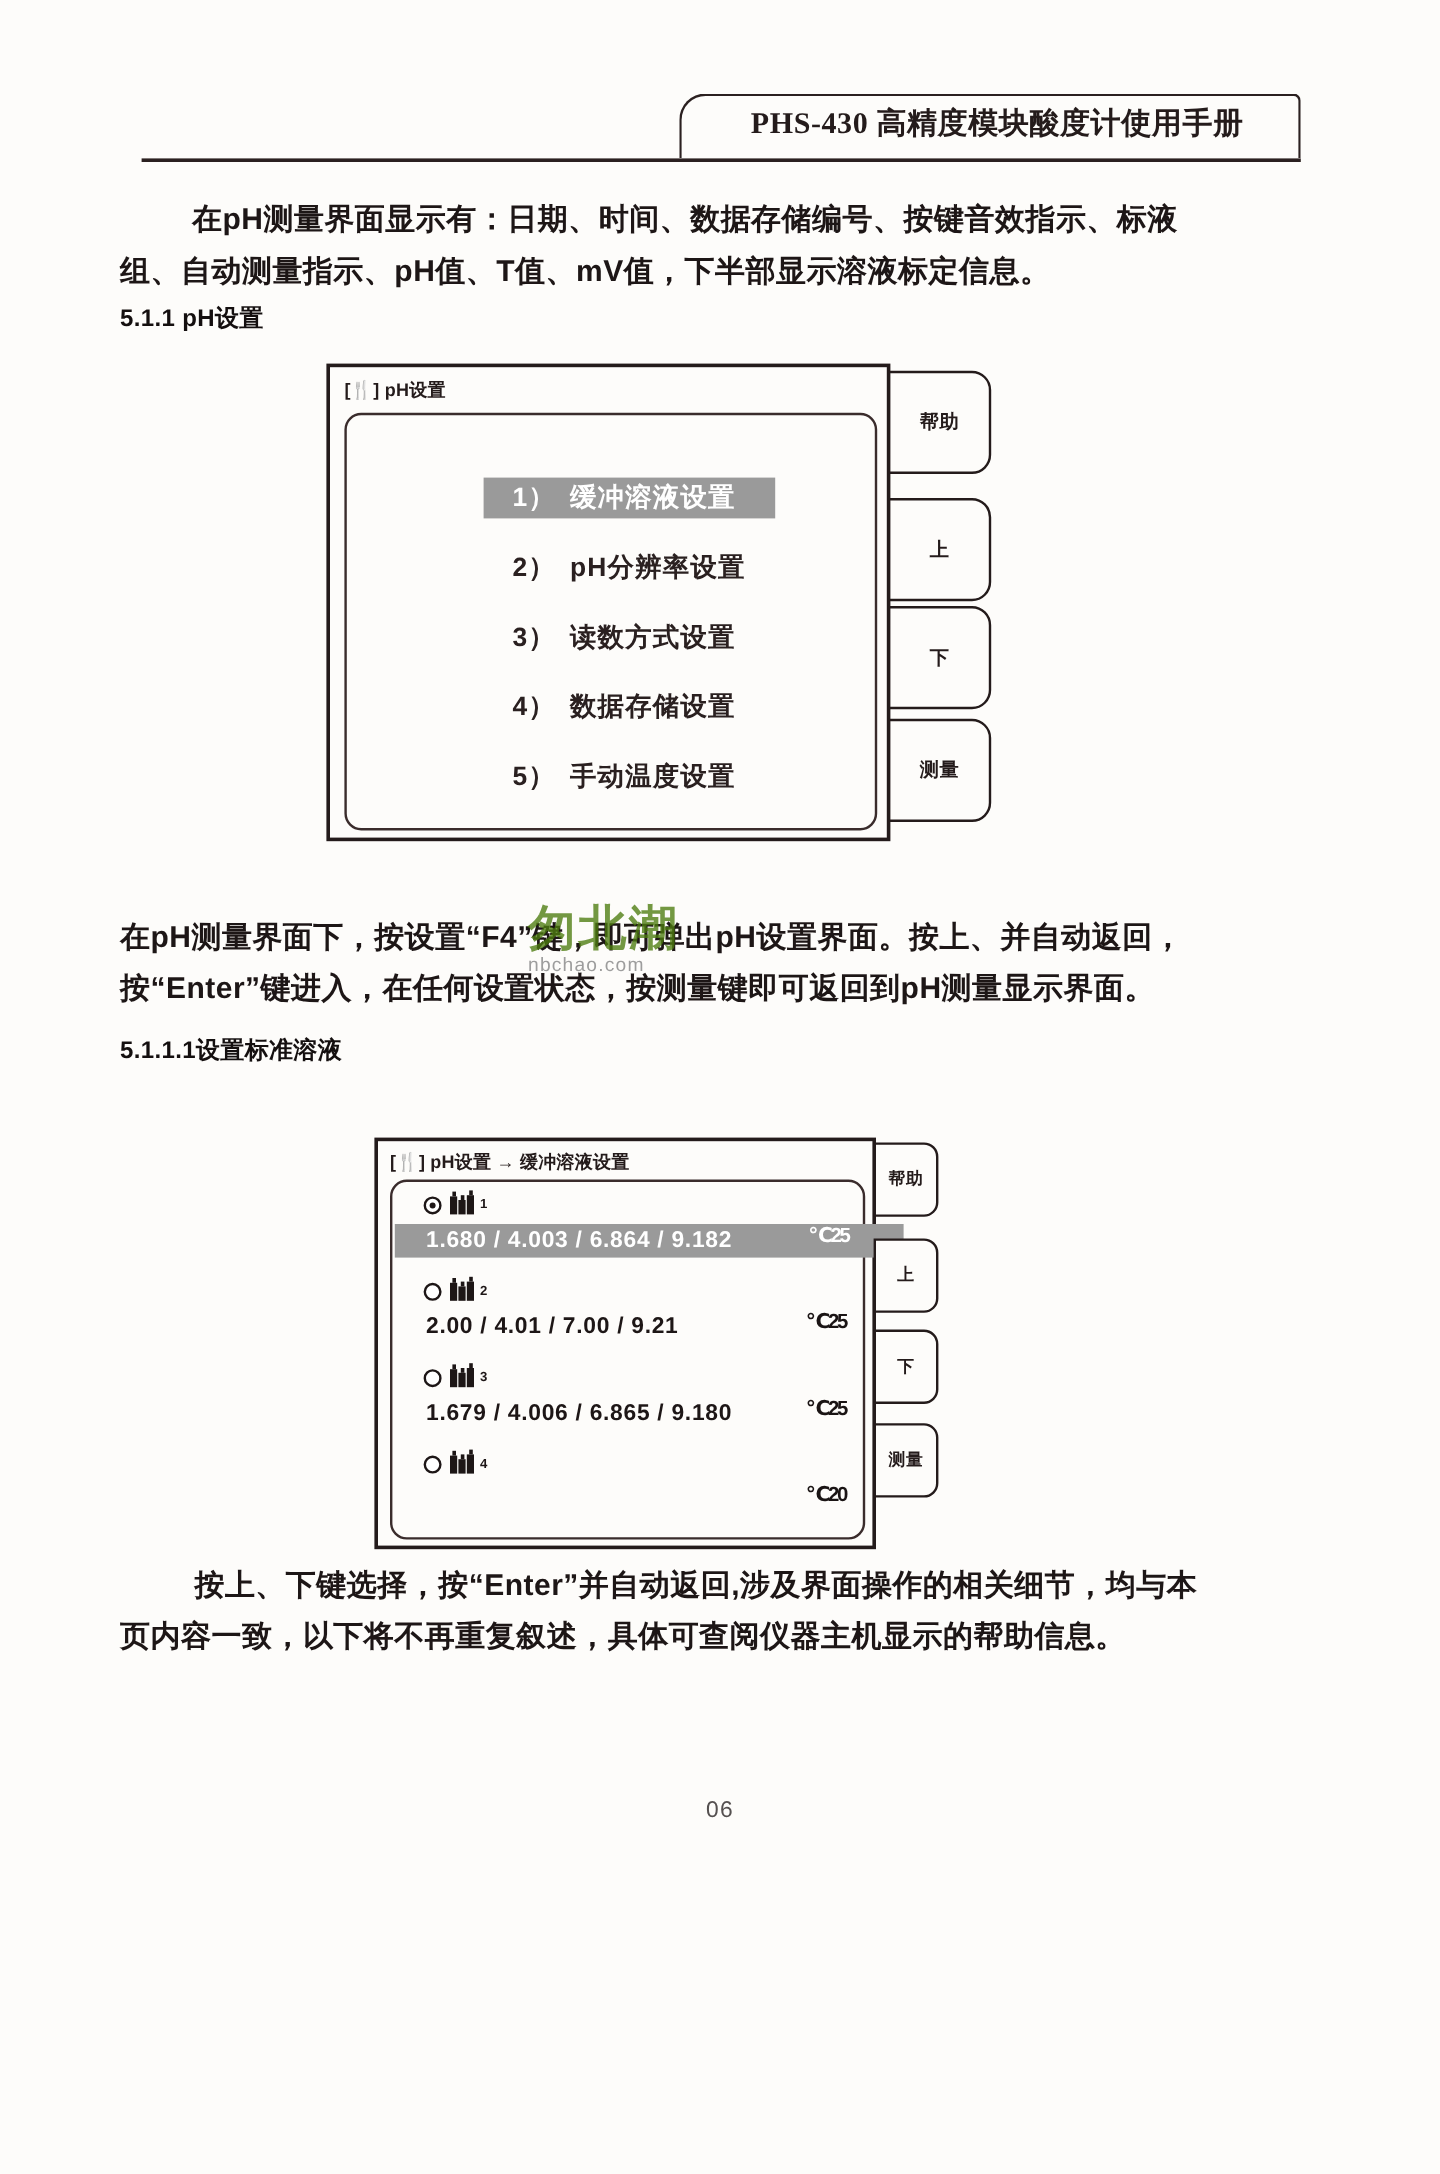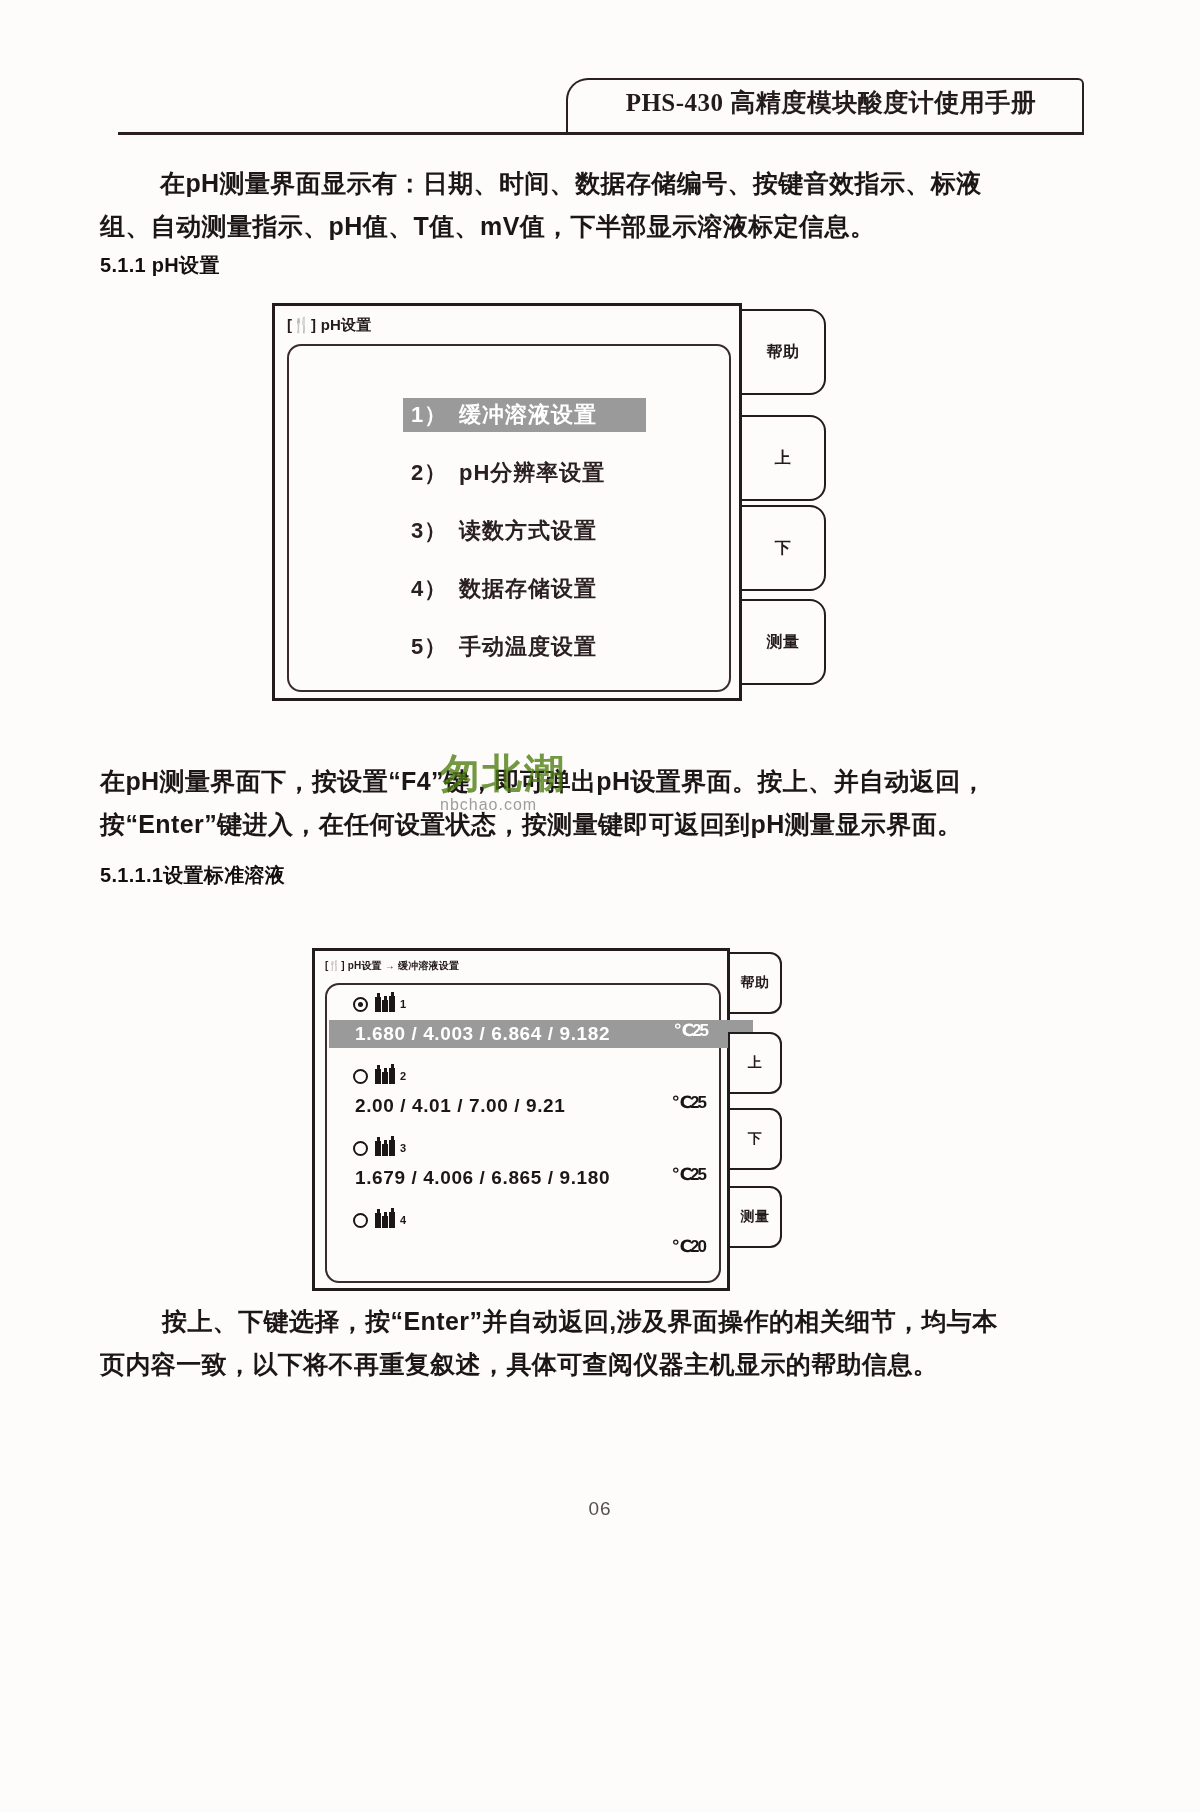--- a/index.html
+++ b/index.html
@@ -130,36 +130,36 @@
     left: 0; top: 52px;
     width: 444px;
   }
   .menu-item {
     font-size: 22px;
     font-weight: 700;
     color: #2a2020;
     height: 34px;
     line-height: 34px;
     margin-bottom: 24px;
-    padding-left: 8px;
+    padding-left: 24px;
     white-space: nowrap;
     width: 243px;
     margin-left: 114px;
     letter-spacing: 1px;
   }
   .menu-item.selected {
     background: #9a9a9a;
     color: #ffffff;
   }
   .menu-num { display: inline-block; width: 48px; }
 
   
   #device2 { left: 312px; top: 948px; width: 470px; height: 345px; }
   #device2 .device-body { width: 418px; height: 343px; }
-  #device2 .device-titlebar { left: 10px; top: 8px; font-size: 10px; }
+  #device2 .device-titlebar { left: 10px; top: 8px; font-size: 15px; }
   #device2 .device-inner { left: 10px; top: 32px; width: 396px; height: 300px; }
   #device2 .skey { left: 416px; width: 54px; font-size: 14px; }
   #device2 .skey.k0 { top: 4px; height: 62px; border-radius: 0 12px 12px 0; }
   #device2 .skey.k1 { top: 84px; height: 62px; border-radius: 0 12px 12px 0; }
   #device2 .skey.k2 { top: 160px; height: 62px; border-radius: 0 12px 12px 0; }
   #device2 .skey.k3 { top: 238px; height: 62px; border-radius: 0 12px 12px 0; }
 
   .buf-list { position: absolute; left: 0; top: 6px; width: 396px; }
   .buf-row { position: relative; height: 72px; padding-left: 26px; }
   .buf-head { display: flex; align-items: center; height: 26px; }

